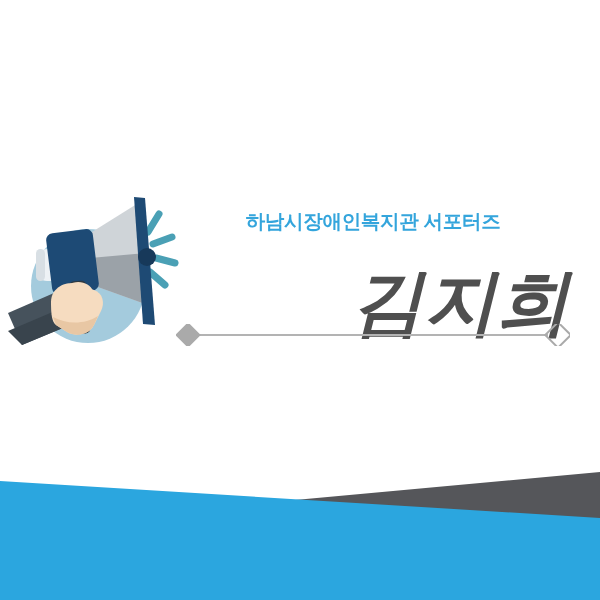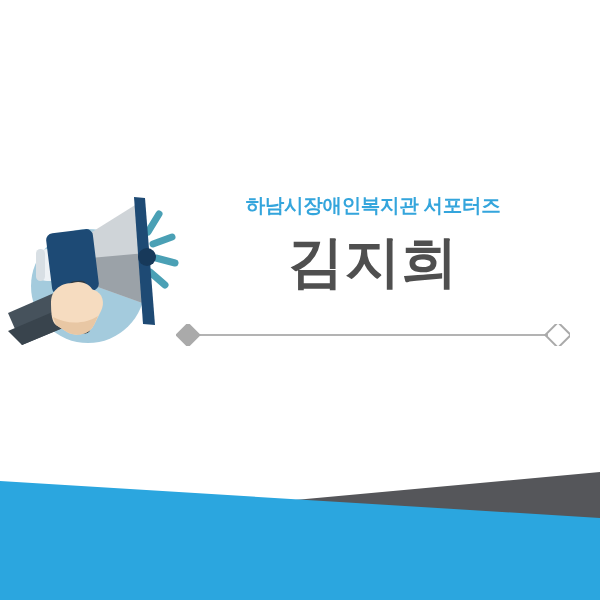--- a/index.html
+++ b/index.html
@@ -43,35 +43,36 @@
     height: 150px;
   }
 
   #subtitle {
     font-size: 19.5px;
     font-weight: bold;
     letter-spacing: -0.3px;
     color: #34a5dc;
     text-align: center;
     line-height: 1;
-    margin: 0;
+    margin: 16px;
     padding: 0;
     white-space: nowrap;
   }
 
   #name {
-    font-size: 56px;
+    font-size: 72px;
     font-weight: bold;
     letter-spacing: 1px;
     color: #4f4f4f;
-    text-align: center;
+    text-align: right;
     line-height: 1;
     margin: 0;
     padding-top: 18px;
     white-space: nowrap;
+    font-style: italic;
   }
 
   
   #divider {
     position: absolute;
     left: 0px;
     top: 128px;
     width: 394px;
     height: 22px;
   }

